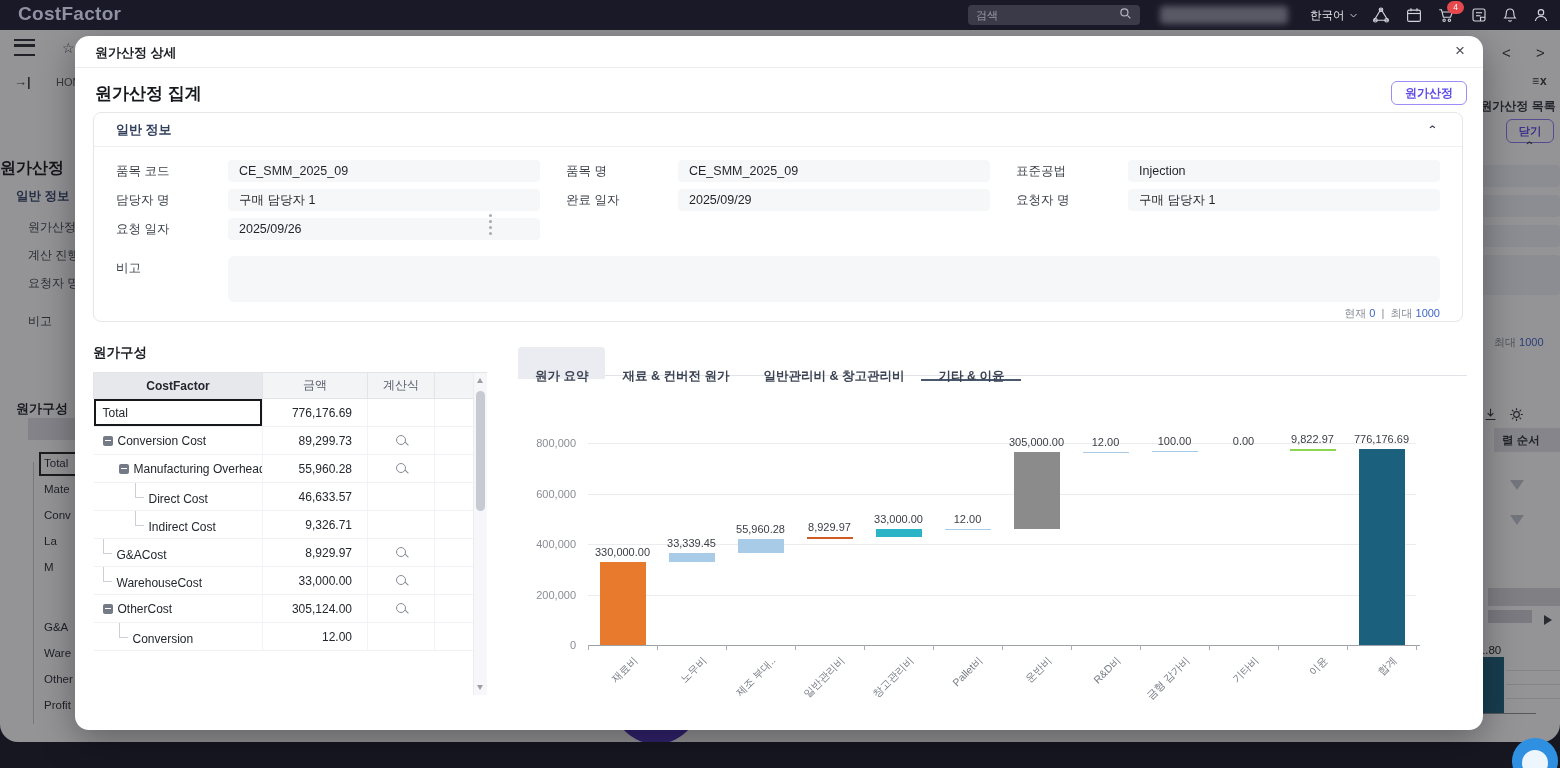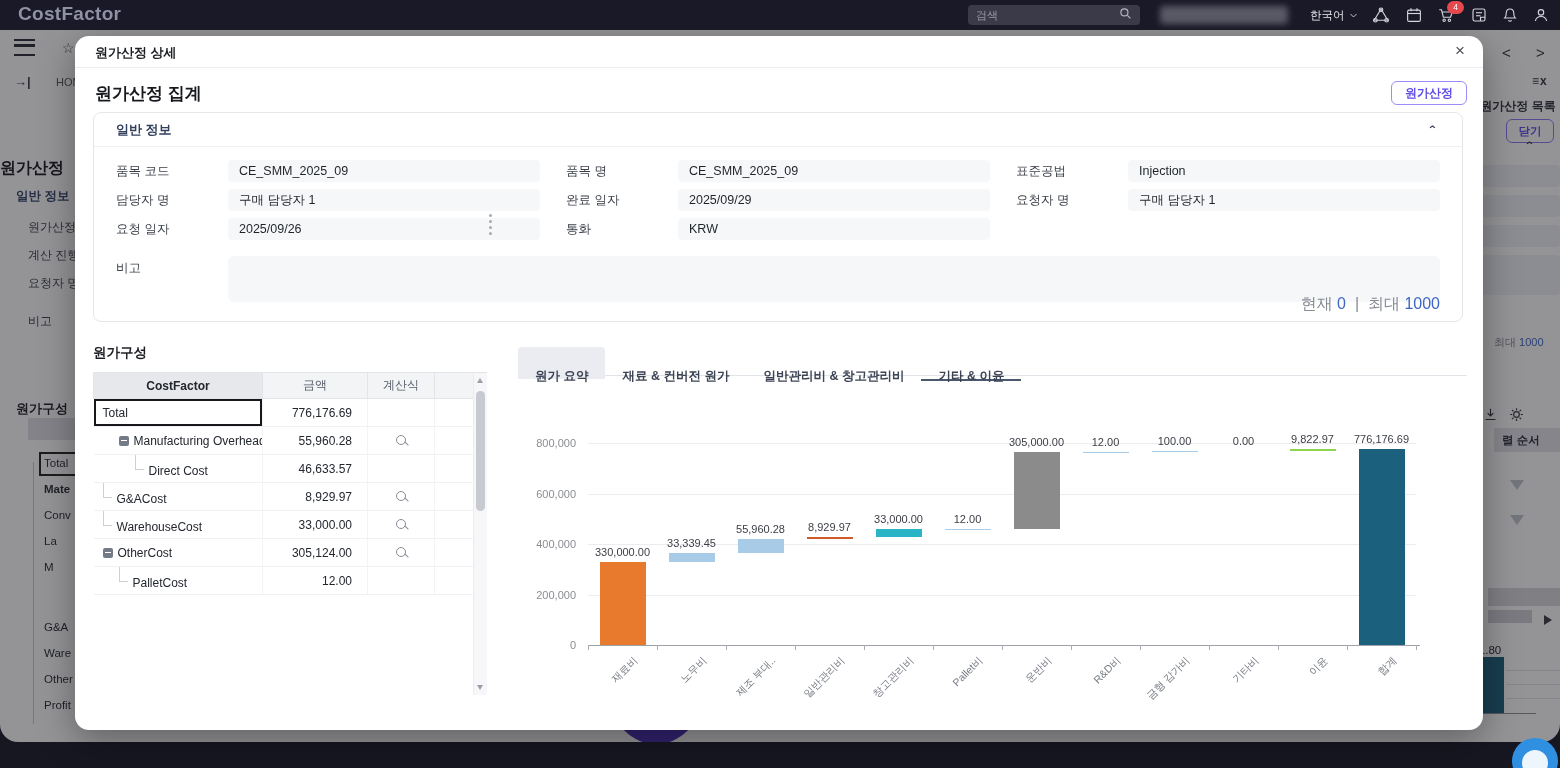--- a/index.html
+++ b/index.html
@@ -69,21 +69,21 @@
   .gcard{position:absolute;left:18px;top:76px;width:1370px;height:210px;border:1px solid #e4e6ea;border-radius:8px;box-sizing:border-box;}
   .gcard-h{height:33px;line-height:33px;padding-left:22px;border-bottom:1px solid #eef0f3;font-size:13px;font-weight:bold;color:#33415e;position:relative;}
   .gcard-h .chev{position:absolute;right:24px;top:0;color:#3c4454;font-size:13px;transform:scaleY(.8);}
   .fields{display:grid;grid-template-columns:repeat(3,1fr);column-gap:26px;row-gap:7px;padding:13px 22px 0;}
   .fcell{display:flex;align-items:center;height:22px;}
   .fcell .lb{width:112px;flex:none;font-size:12.5px;color:#3a3f48;}
   .fcell .iv{flex:1;height:22px;line-height:22px;background:#f6f7f9;border-radius:4px;font-size:12.5px;color:#1f2329;padding:0 11px;}
   .remarks{display:flex;padding:16px 22px 0;}
   .remarks .lb{width:112px;flex:none;font-size:12.5px;color:#3a3f48;padding-top:4px;}
   .remarks .box{flex:1;height:46px;background:#f6f7f9;border-radius:6px;}
-  .counter{position:absolute;right:22px;bottom:6px;font-size:16px;color:#868b94;text-align:center;}
+  .counter{position:absolute;right:22px;bottom:0;font-size:11px;color:#868b94;text-align:center;}
   .counter b{color:#3f66c4;font-weight:normal;}
   
   .costpane{position:absolute;left:18px;top:308px;width:406px;}
   .cp-title{font-size:13.5px;font-weight:bold;color:#1c1e24;}
   .tviewport{position:relative;margin-top:10px;width:394px;height:322px;overflow:hidden;border-top:1px solid #e3e4e8;}
   table.ct{border-collapse:collapse;width:380px;table-layout:fixed;}
   table.ct th{height:23px;font-size:12px;border:1px solid #e3e4e8;border-top:none;}
   th.c0{width:166px;background:#e7e8ec;color:#23262c;}
   th.c1{width:102px;background:#f3f4f6;color:#555c68;font-weight:normal;}
   th.c2{width:64px;background:#f3f4f6;color:#555c68;font-weight:normal;}
@@ -200,21 +200,21 @@
   <div class="bg-lab" style="top:189px">원가산정 번</div>
   <div class="bg-lab" style="top:217px">계산 진행 상</div>
   <div class="bg-lab" style="top:245px">요청자 명</div>
   <div class="bg-lab" style="top:283px">비고</div>
   <div class="bg-cost">원가구성</div>
   <div class="bg-thead"></div>
   <div class="bg-tree-line"></div>
   <div class="bg-totalbox"></div>
   <div id="bg-tree">
       <div class="bg-trow" style="top: 427px;">Total</div>
-      <div class="bg-trow" style="top: 453px; font-weight: bold;">Mate</div>
+      <div class="bg-trow" style="top: 453px;">Mate</div>
       <div class="bg-trow" style="top: 479px;">Conv</div>
       <div class="bg-trow" style="top: 505px;">La</div>
       <div class="bg-trow" style="top: 531px;">M</div>
       <div class="bg-trow" style="top: 591px;">G&amp;A</div>
       <div class="bg-trow" style="top: 617px;">Ware</div>
       <div class="bg-trow" style="top: 643px;">Other</div>
       <div class="bg-trow" style="top: 669px;">Profit</div>
     </div>
 
   <div class="bg-nav" style="left:1502px">&lt;</div>
@@ -303,24 +303,20 @@
           <div class="iv">2025/09/29</div>
         </div>
         <div class="fcell">
           <span class="lb">요청자 명</span>
           <div class="iv">구매 담당자 1</div>
         </div>
         <div class="fcell">
           <span class="lb">요청 일자</span>
           <div class="iv">2025/09/26</div>
         </div>
-        <div class="fcell">
-          <span class="lb">통화</span>
-          <div class="iv">KRW</div>
-        </div>
       </div>
     <div class="remarks">
       <span class="lb">비고</span>
       <div class="box"></div>
     </div>
     <div class="counter">
       <span>현재</span> <b>0</b> &nbsp;|&nbsp;
       <span>최대</span> <b>1000</b>
     </div>
   </div>
@@ -338,51 +334,63 @@
         </tr>
           </thead>
         <tbody id="ctbody">
             <tr class="sel">
               <td class="name"><span style="display: inline-block; width: 0px;"></span><span>Total</span></td>
               <td class="amt">776,176.69</td>
               <td class="calc"></td>
               <td></td>
             </tr>
             <tr>
+              <td class="name"><span style="display: inline-block; width: 0px;"></span><span class="ebox"></span><span>Conversion Cost</span></td>
+              <td class="amt">89,299.73</td>
+              <td class="calc"><span class="mag"></span></td>
+              <td></td>
+            </tr>
+            <tr>
               <td class="name"><span style="display: inline-block; width: 16px;"></span><span class="ebox"></span><span>Manufacturing OverheadCo</span></td>
               <td class="amt">55,960.28</td>
               <td class="calc"><span class="mag"></span></td>
               <td></td>
             </tr>
             <tr>
               <td class="name"><span style="display: inline-block; width: 32px;"></span><span class="conn"></span><span>Direct Cost</span></td>
               <td class="amt">46,633.57</td>
               <td class="calc"></td>
               <td></td>
             </tr>
             <tr>
+              <td class="name"><span style="display: inline-block; width: 32px;"></span><span class="conn"></span><span>Indirect Cost</span></td>
+              <td class="amt">9,326.71</td>
+              <td class="calc"></td>
+              <td></td>
+            </tr>
+            <tr>
               <td class="name"><span style="display: inline-block; width: 0px;"></span><span class="conn"></span><span>G&amp;ACost</span></td>
               <td class="amt">8,929.97</td>
               <td class="calc"><span class="mag"></span></td>
               <td></td>
             </tr>
             <tr>
               <td class="name"><span style="display: inline-block; width: 0px;"></span><span class="conn"></span><span>WarehouseCost</span></td>
               <td class="amt">33,000.00</td>
               <td class="calc"><span class="mag"></span></td>
               <td></td>
             </tr>
             <tr>
               <td class="name"><span style="display: inline-block; width: 0px;"></span><span class="ebox"></span><span>OtherCost</span></td>
               <td class="amt">305,124.00</td>
               <td class="calc"><span class="mag"></span></td>
               <td></td>
             </tr>
             <tr>
-              <td class="name"><span style="display: inline-block; width: 16px;"></span><span class="conn"></span><span>PalletCost</span></td>
+              <td class="name"><span style="display: inline-block; width: 16px;"></span><span class="conn"></span><span>Conversion</span></td>
               <td class="amt">12.00</td>
               <td class="calc"></td>
               <td></td>
             </tr>
           </tbody>
       </table>
       <div class="sbar">
         <span class="up"></span>
         <span class="thumb"></span>
         <span class="dn"></span>

